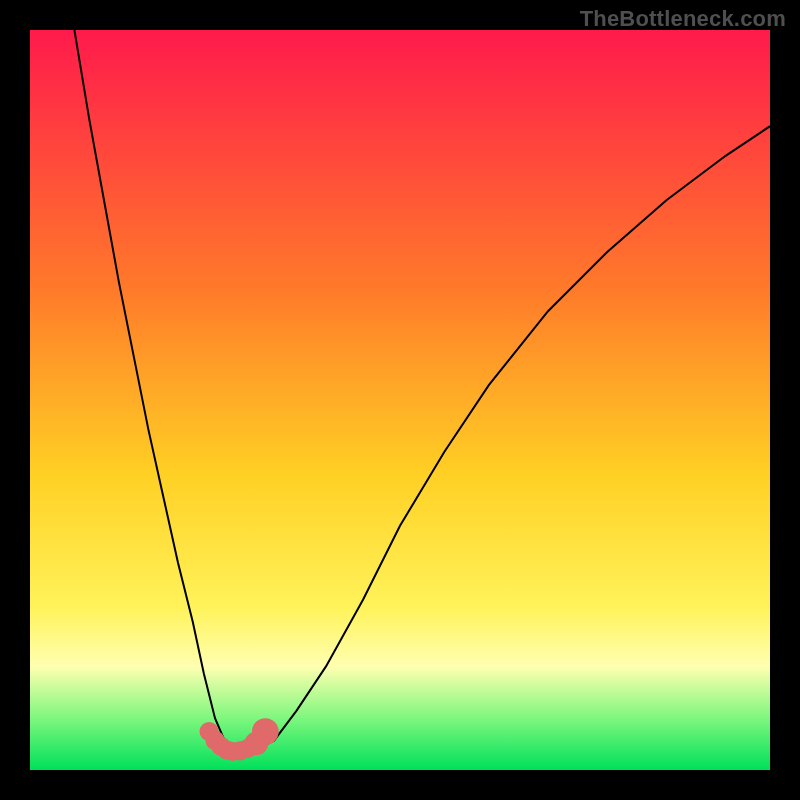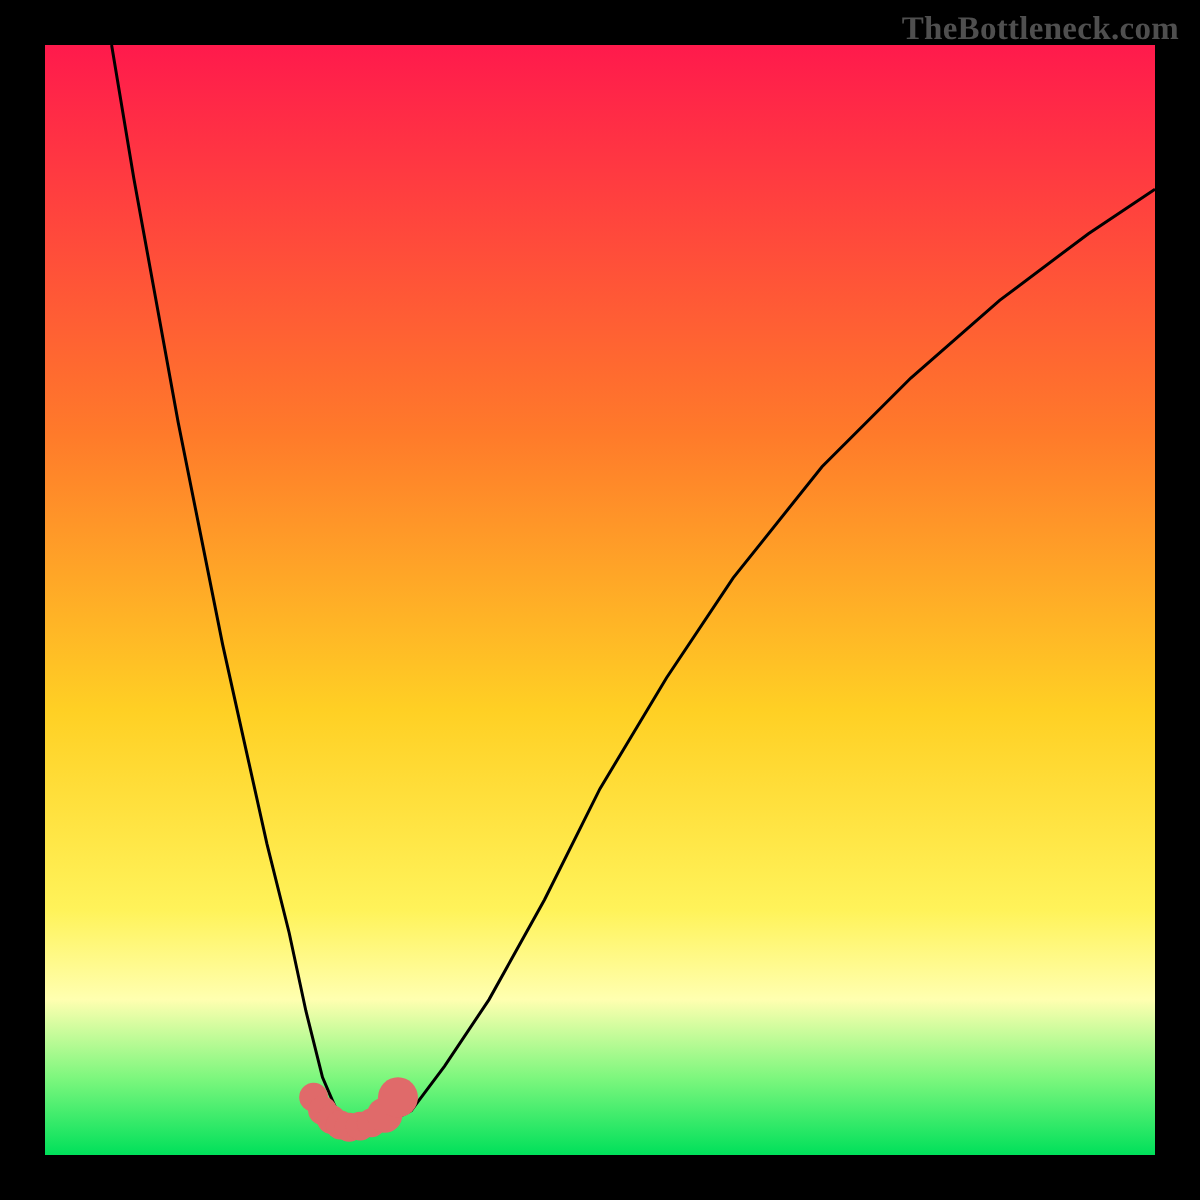--- a/index.html
+++ b/index.html
@@ -11,21 +11,20 @@
     overflow: hidden;
     font-family: Arial, Helvetica, sans-serif;
   }
   .frame {
     position: absolute;
     left: 0;
     top: 0;
     width: 800px;
     height: 800px;
     background: #000;
-    font-family: Liberation Serif, serif;
   }
   .plot-area {
     position: absolute;
     left: 30px;
     top: 30px;
     width: 740px;
     height: 740px;
   }
   .watermark {
     position: absolute;

